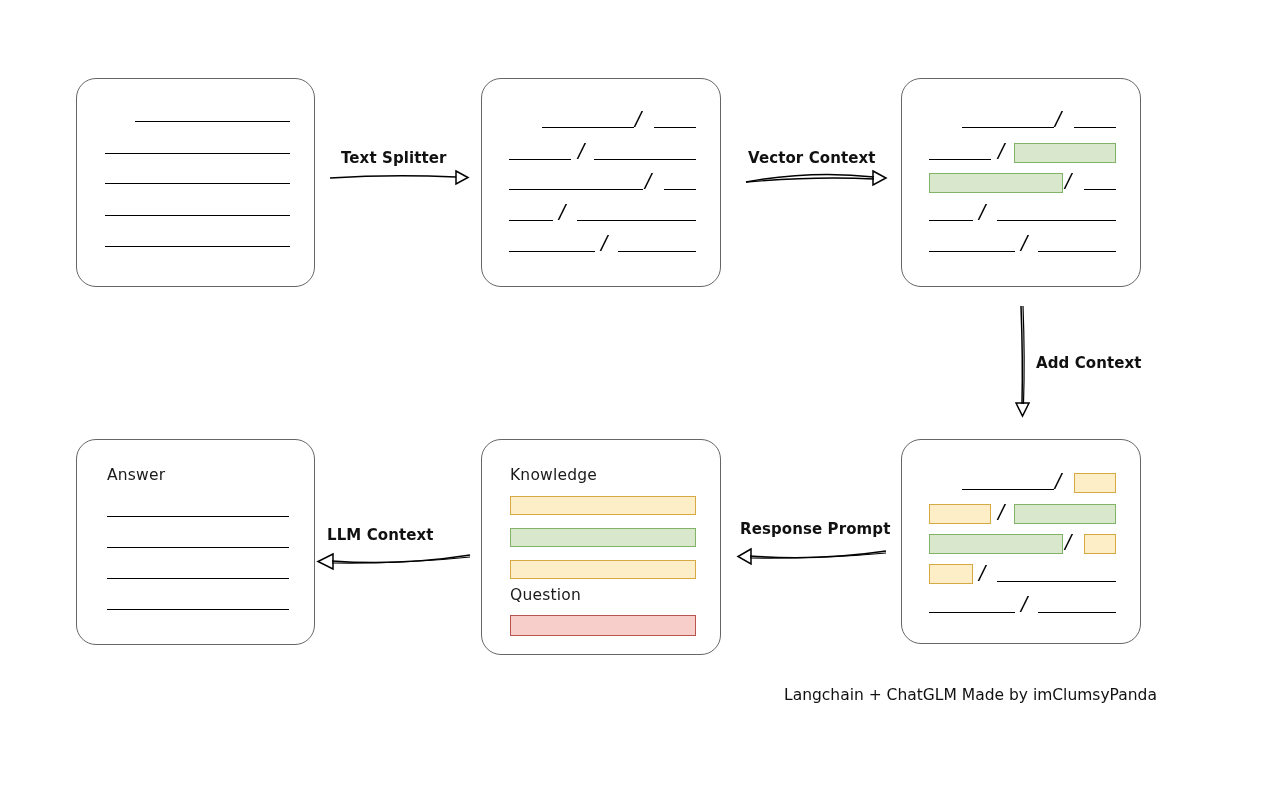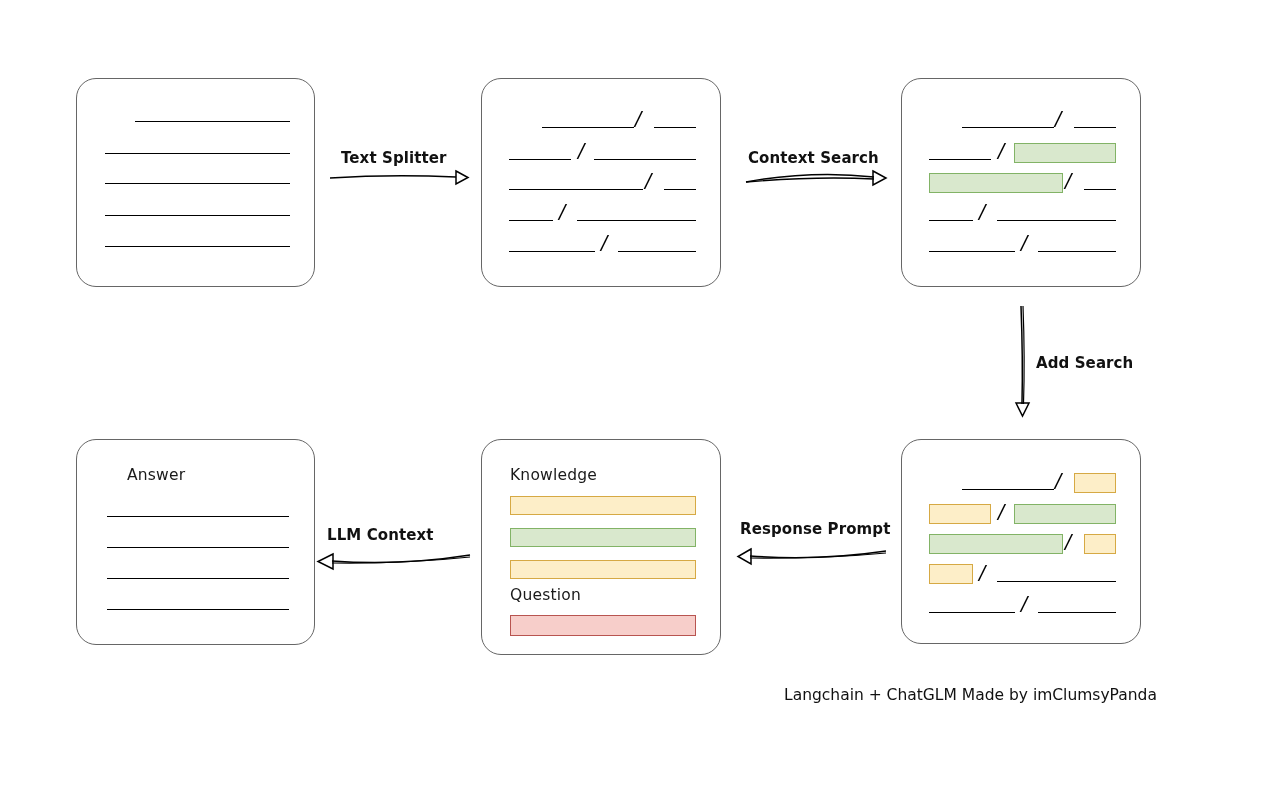--- a/index.html
+++ b/index.html
@@ -111,21 +111,21 @@
 
     <div class="rule" style="left:27px;  top:141px; width:44px;"></div>
     <div class="slash" style="left:77px;  top:123px;">/</div>
     <div class="rule" style="left:95px;  top:141px; width:119px;"></div>
 
     <div class="rule" style="left:27px;  top:172px; width:86px;"></div>
     <div class="slash" style="left:119px; top:154px;">/</div>
     <div class="rule" style="left:136px; top:172px; width:78px;"></div>
   </div>
 
-  <div class="edge-label" style="left:748px; top:149px;">Context Search</div>
+  <div class="edge-label" style="left:748px; top:149px;">Vector Context</div>
   <svg class="arrow" style="left:746px; top:168px;" width="142" height="22" viewBox="0 0 142 22">
     <path d="M0,14 Q66,2 128,9" stroke="#000" stroke-width="1.5" fill="none"></path>
     <path d="M0,14 Q70,8 128,11" stroke="#000" stroke-width="1.3" fill="none"></path>
     <path d="M127,3 L140,10 L127,17 Z" stroke="#000" stroke-width="1.5" fill="none"></path>
   </svg>
 
   <div class="node-box" style="left:901px; top:78px; width:240px; height:209px;">
 
     <div class="rule" style="left:60px;  top:48px;  width:92px;"></div>
     <div class="slash" style="left:153px; top:30px;">/</div>
@@ -141,21 +141,21 @@
 
     <div class="rule" style="left:27px;  top:141px; width:44px;"></div>
     <div class="slash" style="left:77px;  top:123px;">/</div>
     <div class="rule" style="left:95px;  top:141px; width:119px;"></div>
 
     <div class="rule" style="left:27px;  top:172px; width:86px;"></div>
     <div class="slash" style="left:119px; top:154px;">/</div>
     <div class="rule" style="left:136px; top:172px; width:78px;"></div>
   </div>
 
-  <div class="edge-label" style="left:1036px; top:354px;">Add Search</div>
+  <div class="edge-label" style="left:1036px; top:354px;">Add Context</div>
   <svg class="arrow" style="left:1012px; top:306px;" width="26" height="112" viewBox="0 0 26 112">
     <path d="M9,0 Q11,52 10,98" stroke="#000" stroke-width="1.5" fill="none"></path>
     <path d="M11,0 Q13,52 11.5,98" stroke="#000" stroke-width="1.2" fill="none"></path>
     <path d="M4,97 L10.5,110 L17,97 Z" stroke="#000" stroke-width="1.5" fill="none"></path>
   </svg>
 
   <div class="node-box" style="left:901px; top:439px; width:240px; height:205px;">
 
     <div class="rule" style="left:60px;  top:49px;  width:92px;"></div>
     <div class="slash" style="left:153px; top:31px;">/</div>
@@ -195,21 +195,21 @@
   </div>
 
   <div class="edge-label" style="left:327px; top:526px;">LLM Context</div>
   <svg class="arrow" style="left:318px; top:550px;" width="152" height="22" viewBox="0 0 152 22">
     <path d="M152,5 Q82,16 14,11" stroke="#000" stroke-width="1.5" fill="none"></path>
     <path d="M152,7 Q86,14 14,13" stroke="#000" stroke-width="1.2" fill="none"></path>
     <path d="M15,4 L0,11.5 L15,19 Z" stroke="#000" stroke-width="1.5" fill="none"></path>
   </svg>
 
   <div class="node-box" style="left:76px; top:439px; width:239px; height:206px;">
-    <div class="box-label" style="left:30px; top:26px;margin-left:20px;">Answer</div>
+    <div class="box-label" style="left:30px; top:26px;">Answer</div>
     <div class="rule" style="left:30px; top:76px;  width:182px;"></div>
     <div class="rule" style="left:30px; top:107px; width:182px;"></div>
     <div class="rule" style="left:30px; top:138px; width:182px;"></div>
     <div class="rule" style="left:30px; top:169px; width:182px;"></div>
   </div>
 
   <div class="footer-note" style="left:784px; top:686px;">Langchain + ChatGLM Made by imClumsyPanda</div>
 
 </div>
 

